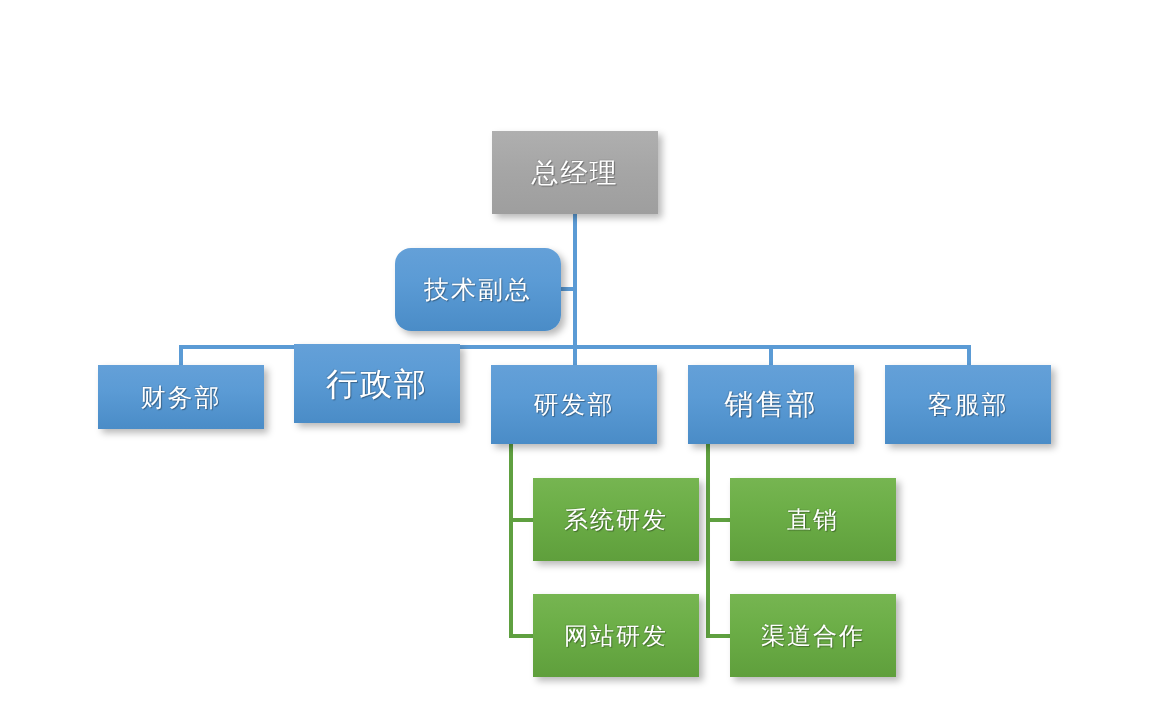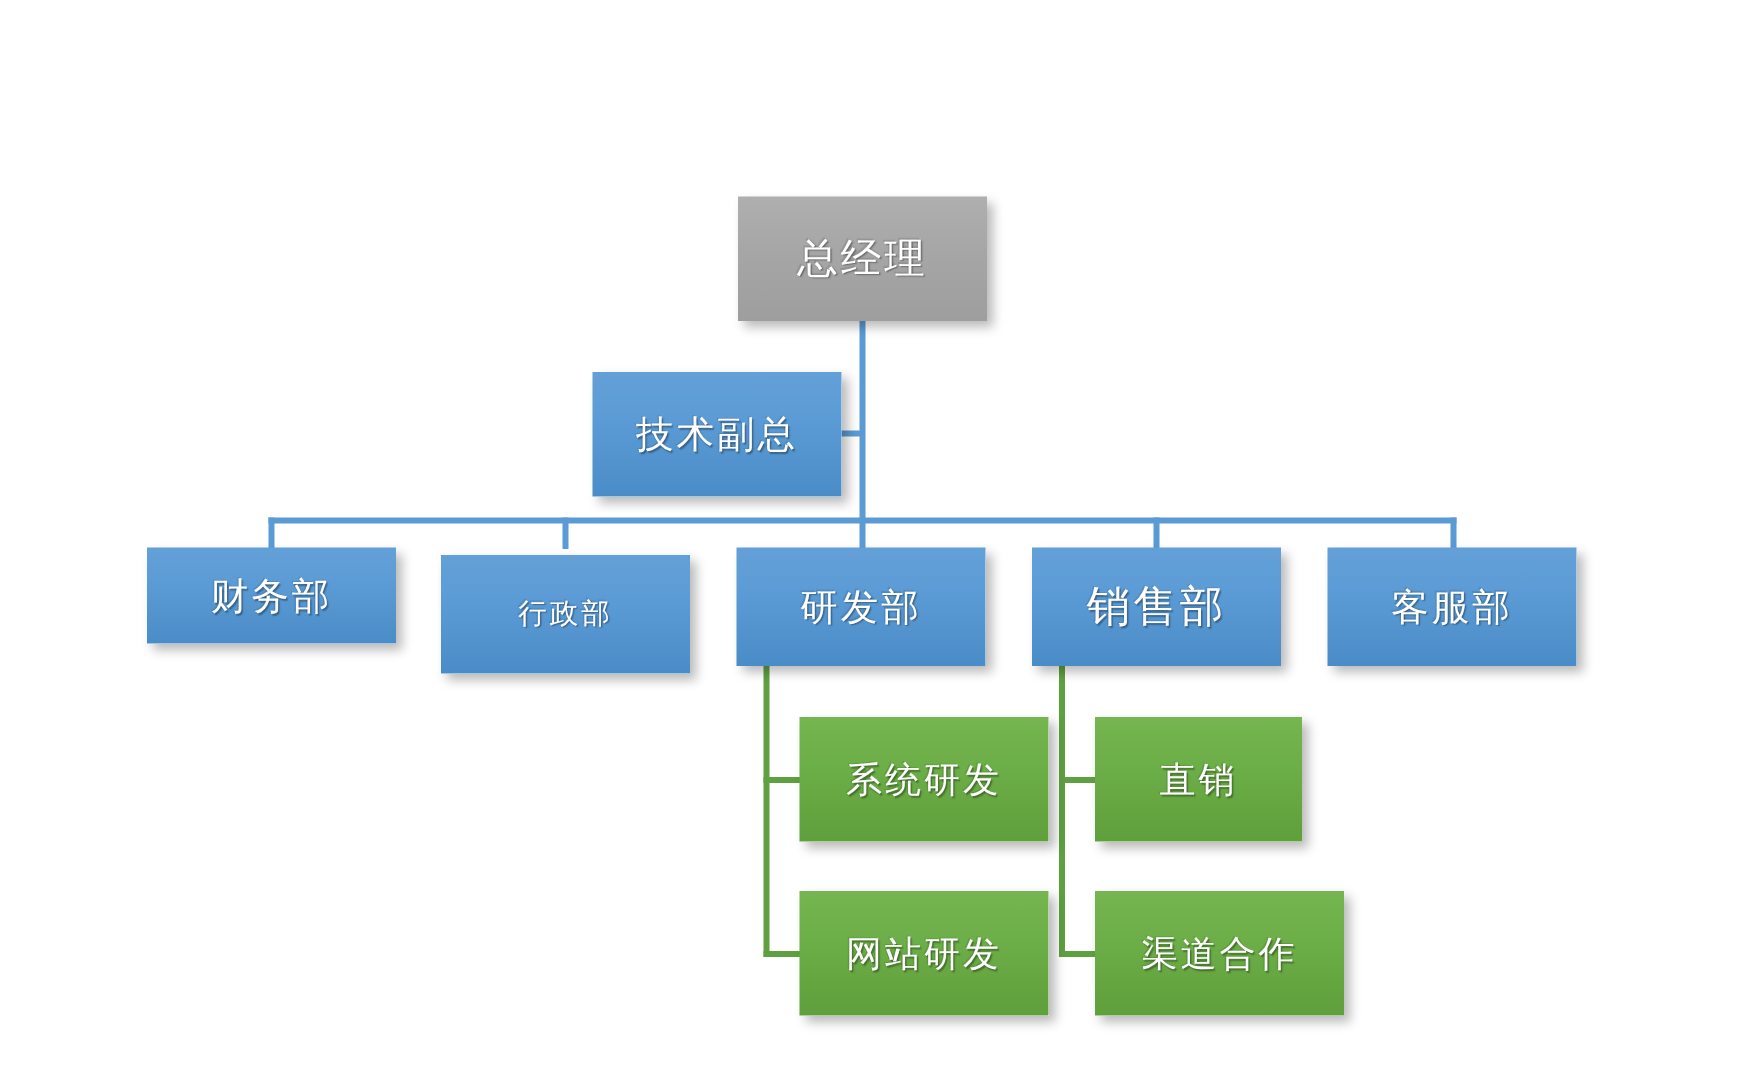--- a/index.html
+++ b/index.html
@@ -83,29 +83,29 @@
   <div class="conn-green" style="left:509px; top:634px; width:26px; height:4px;"></div>
 
   <div class="conn-green" style="left:706px; top:444px; width:4px; height:194px;"></div>
   <div class="conn-green" style="left:706px; top:518px; width:26px; height:4px;"></div>
   <div class="conn-green" style="left:706px; top:634px; width:26px; height:4px;"></div>
 
   <div class="node node-gray" style="left:492px; top:131px; width:166px; height:83px; font-size:27px;">
     <span class="node-label">总经理</span>
   </div>
 
-  <div class="node node-blue" style="left:395px; top:248px; width:166px; height:83px; font-size:25px;">
+  <div class="node node-blue" style="left:395px; top:248px; width:166px; height:83px; font-size:25px;border-radius:16px;">
     <span class="node-label">技术副总</span>
   </div>
 
   <div class="node node-blue" style="left:98px; top:365px; width:166px; height:64px; font-size:25px;">
     <span class="node-label">财务部</span>
   </div>
 
-  <div class="node node-blue" style="left:294px; top:370px; width:166px; height:79px; font-size:19px;">
+  <div class="node node-blue" style="left:294px; top:344px; width:166px; height:79px; font-size:32px;">
     <span class="node-label">行政部</span>
   </div>
 
   <div class="node node-blue" style="left:491px; top:365px; width:166px; height:79px; font-size:25px;">
     <span class="node-label">研发部</span>
   </div>
 
   <div class="node node-blue" style="left:688px; top:365px; width:166px; height:79px; font-size:29px;">
     <span class="node-label">销售部</span>
   </div>
@@ -115,21 +115,21 @@
   </div>
 
   <div class="node node-green" style="left:533px; top:594px; width:166px; height:83px; font-size:24px;">
     <span class="node-label">网站研发</span>
   </div>
 
   <div class="node node-green" style="left:533px; top:478px; width:166px; height:83px; font-size:24px;">
     <span class="node-label">系统研发</span>
   </div>
 
-  <div class="node node-green" style="left:730px; top:478px; width:138px; height:83px; font-size:24px;">
+  <div class="node node-green" style="left:730px; top:478px; width:166px; height:83px; font-size:24px;">
     <span class="node-label">直销</span>
   </div>
 
   <div class="node node-green" style="left:730px; top:594px; width:166px; height:83px; font-size:24px;">
     <span class="node-label">渠道合作</span>
   </div>
 
 </div>
 
 </body></html>

